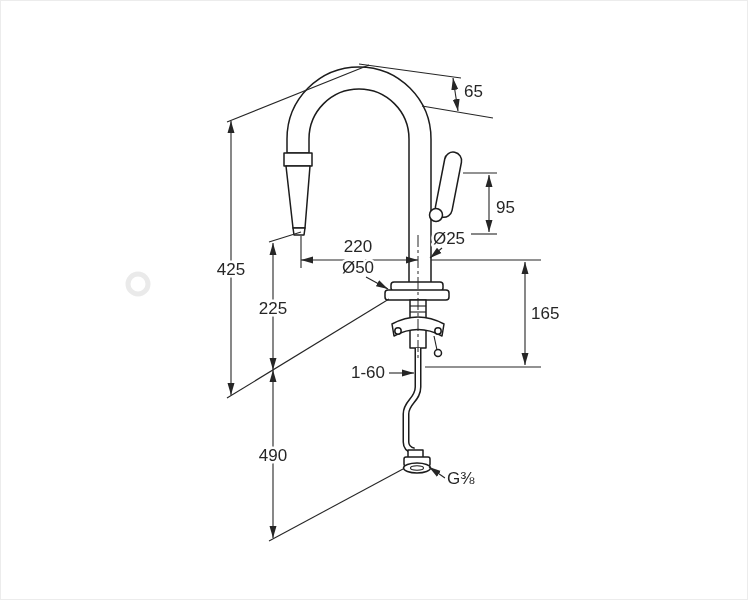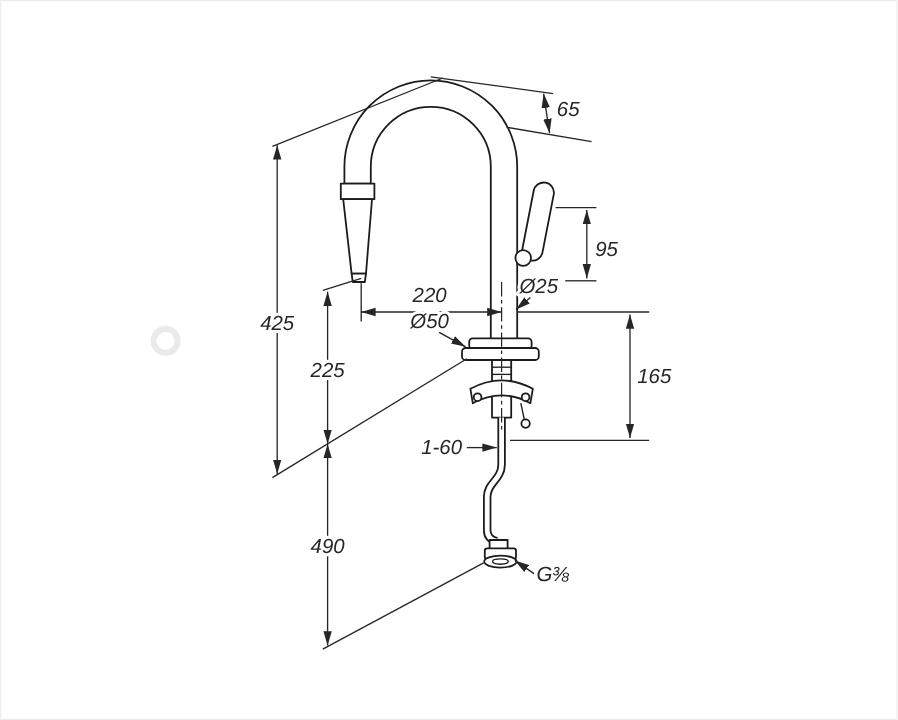--- a/index.html
+++ b/index.html
@@ -4,21 +4,20 @@
 <title>Faucet Technical Drawing</title>
 <style>
   :root { --bg:#ffffff; --line:#1c1c1c; --dim:#262626; }
   html,body { margin:0; padding:0; background:#f4f4f4; }
   .canvas {
     position:relative; width:748px; height:600px;
     background:var(--bg,#fff);
     border:1px solid #ececec; box-sizing:border-box;
     font-family:"Liberation Sans", sans-serif;
     overflow:hidden;
-    font-style:italic;
   }
   svg { display:block; }
   svg text {
     font-family:"Liberation Sans", sans-serif;
     font-size:17px;
     fill:var(--dim,#262626);
     paint-order:stroke;
     stroke:#ffffff; stroke-width:5px; stroke-linejoin:round;
   }
   .outline { stroke:var(--line,#1c1c1c); stroke-width:1.5; fill:#ffffff; stroke-linejoin:round; }

